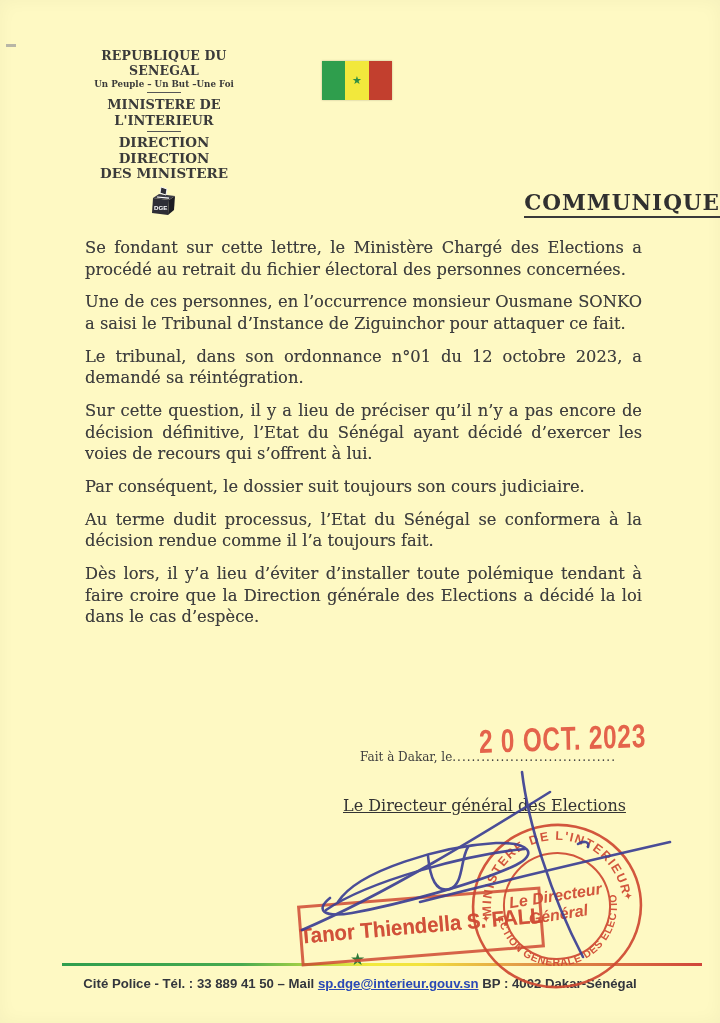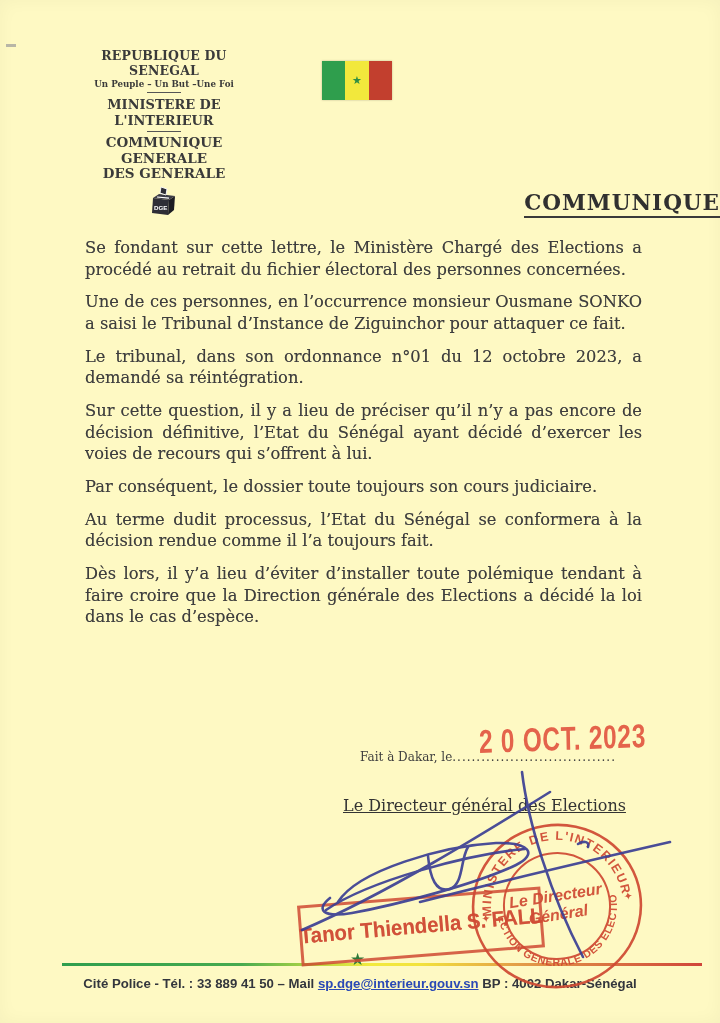--- a/index.html
+++ b/index.html
@@ -75,22 +75,22 @@
 <div class="page">
 
   <div class="scan-mark"></div>
 
   <div class="letterhead">
     <div class="lh-republic">REPUBLIQUE DU SENEGAL</div>
     <div class="lh-motto">Un Peuple – Un But –Une Foi</div>
     <hr class="lh-rule">
     <div class="lh-ministry">MINISTERE DE L'INTERIEUR</div>
     <hr class="lh-rule">
-    <div class="lh-direction">COMMUNIQUE GENERALE</div>
-    <div class="lh-direction">DES GENERALE</div>
+    <div class="lh-direction">DIRECTION DIRECTION</div>
+    <div class="lh-direction">DES MINISTERE</div>
     <div class="lh-logo">
       <svg width="36" height="34" viewBox="0 0 36 34">
         <polygon points="7,13 23,15 22,30 6,28" fill="#2e2e36"></polygon>
         <polygon points="23,15 29,11 28,25 22,30" fill="#1c1c23"></polygon>
         <polygon points="7,13 13,9 29,11 23,15" fill="#3c3c46"></polygon>
         <line x1="11" y1="12" x2="23" y2="13.2" stroke="#ffffff" stroke-width="1.2"></line>
         <polygon points="15,2 21,4 20,10 14,8" fill="#2e2e36" stroke="#ffffff" stroke-width="0.9"></polygon>
         <text x="8" y="24.5" fill="#ffffff" font-size="6.2" font-weight="bold" font-family="Liberation Sans, sans-serif">DGE</text>
       </svg>
     </div>
@@ -106,21 +106,21 @@
 
   <div class="title-wrap">
     <span class="title">COMMUNIQUE</span>
   </div>
 
   <div class="body-text">
     <p>Se fondant sur cette lettre, le Ministère Chargé des Elections a procédé au retrait du fichier électoral des personnes concernées.</p>
     <p>Une de ces personnes, en l’occurrence monsieur Ousmane SONKO a saisi le Tribunal d’Instance de Ziguinchor pour attaquer ce fait.</p>
     <p>Le tribunal, dans son ordonnance n°01 du 12 octobre 2023, a demandé sa réintégration.</p>
     <p>Sur cette question, il y a lieu de préciser qu’il n’y a pas encore de décision définitive, l’Etat du Sénégal ayant décidé d’exercer les voies de recours qui s’offrent à lui.</p>
-    <p>Par conséquent, le dossier toute toujours son cours judiciaire.</p>
+    <p>Par conséquent, le dossier suit toujours son cours judiciaire.</p>
     <p>Au terme dudit processus, l’Etat du Sénégal se conformera à la décision rendue comme il l’a toujours fait.</p>
     <p>Dès lors, il y’a lieu d’éviter d’installer toute polémique tendant à faire croire que la Direction générale des Elections a décidé la loi dans le cas d’espèce.</p>
   </div>
 
   <div class="place-line"><span>Fait à Dakar, le</span><span class="place-dots">..................................</span></div>
   <div class="date-stamp">2 0 OCT. 2023</div>
 
   <div class="signatory">Le Directeur général des Elections</div>
 
   <svg class="signature-svg" width="424" height="222" viewBox="0 0 424 222">

